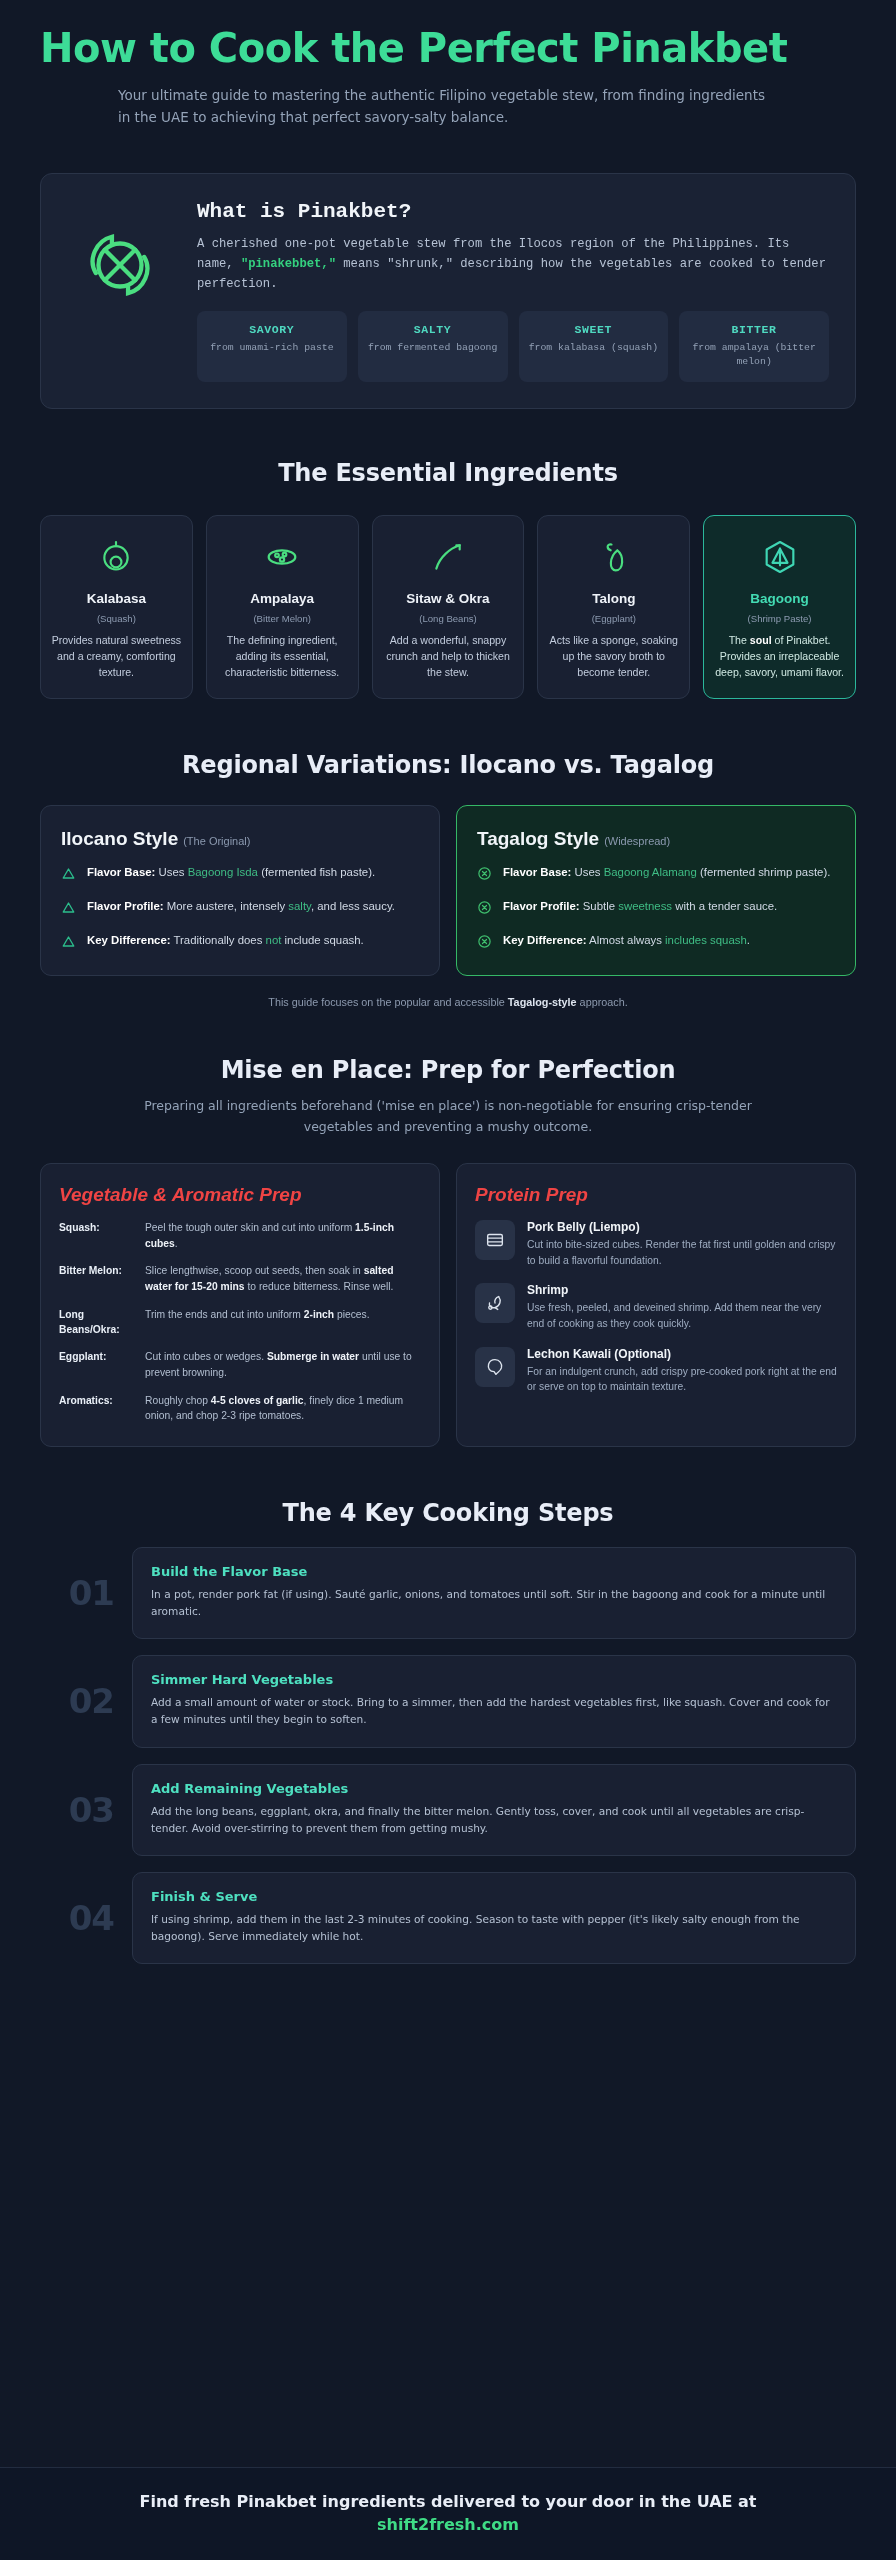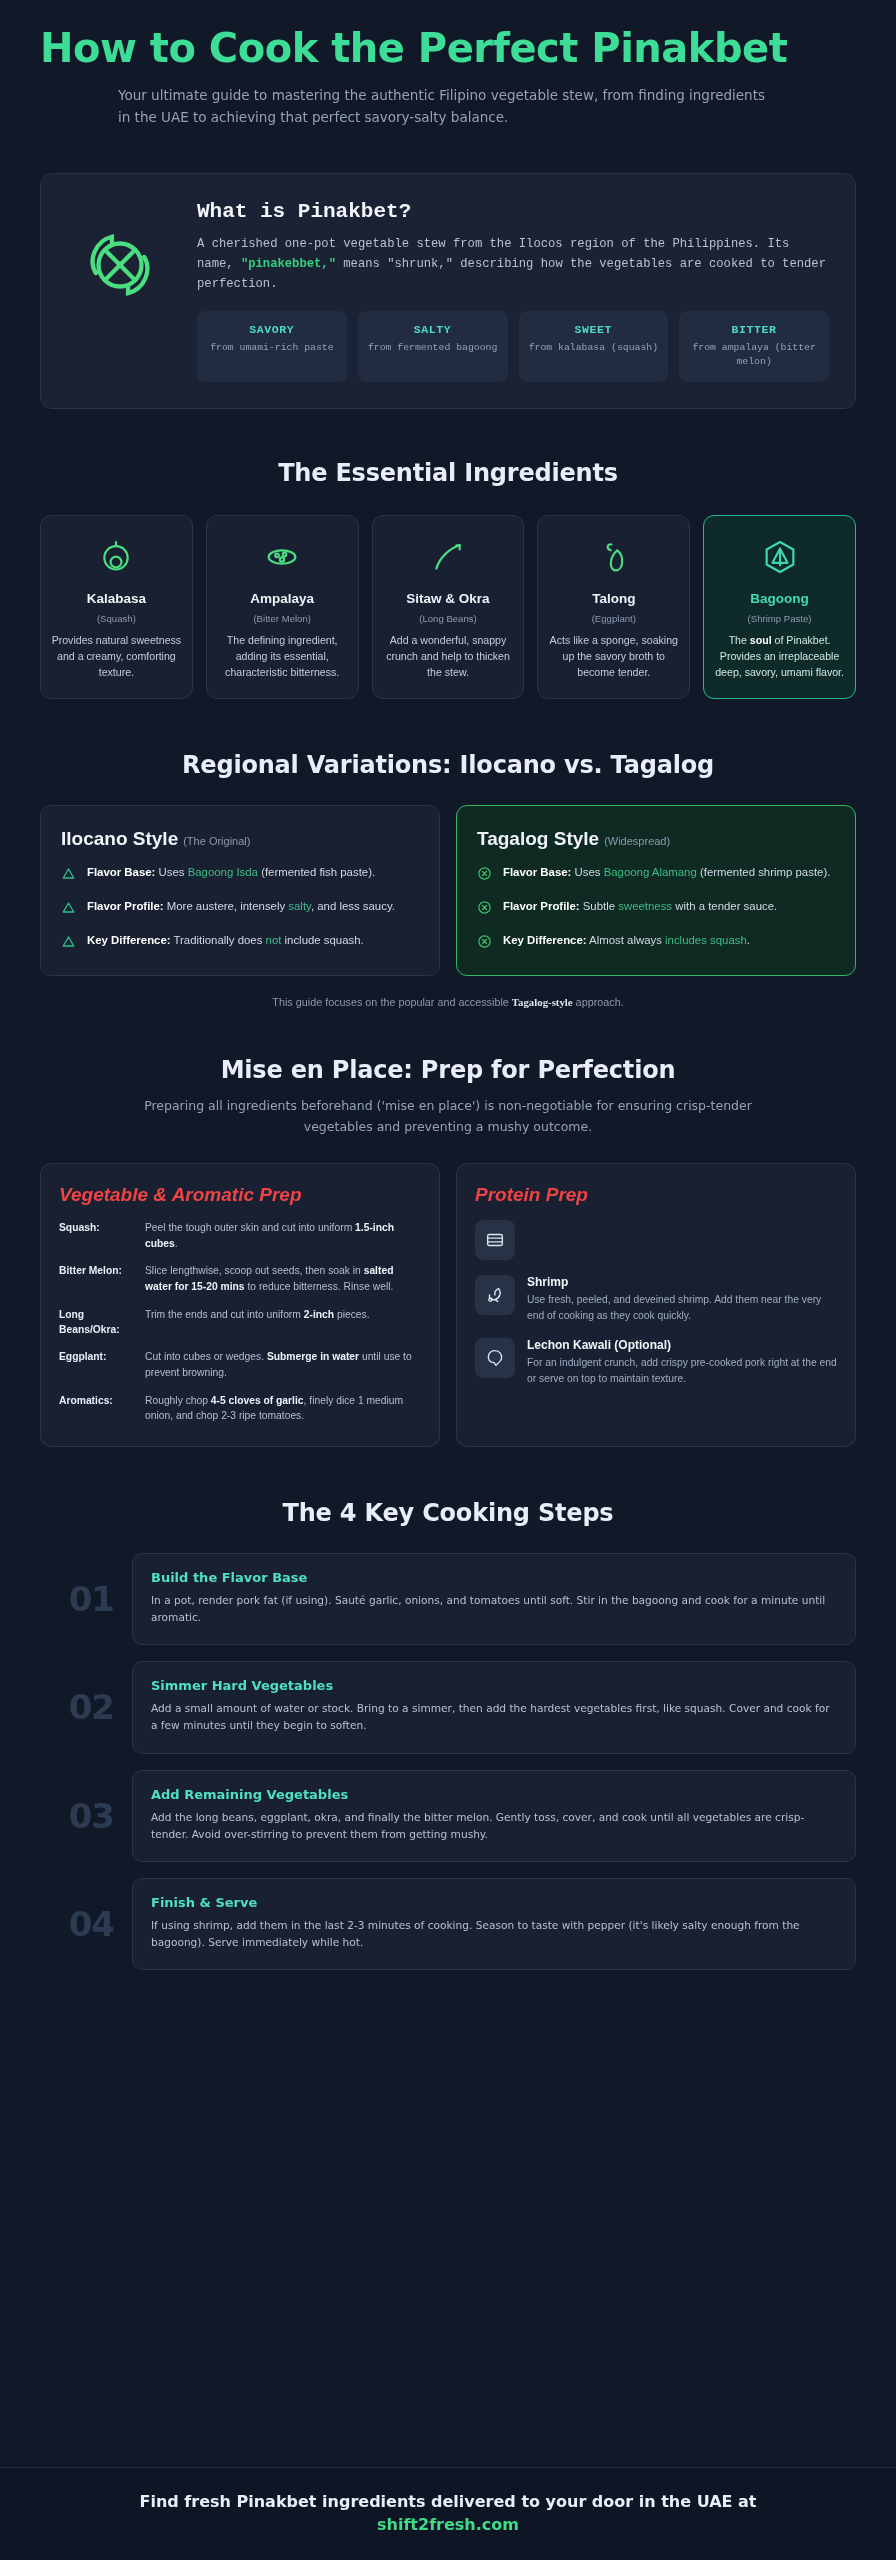--- a/index.html
+++ b/index.html
@@ -174,21 +174,21 @@
   .reg-ico { flex: 0 0 16px; padding-top: 2px; }
   .reg-txt { font-size: 11.4px; line-height: 1.55; color: #d2dae6; }
   .reg-txt b { color: #ffffff; font-weight: 700; }
   .reg-txt .hl { color: #3fbd85; }
   .reg-note {
     text-align: center;
     margin-top: 20px;
     font-size: 10.8px;
     color: #8c99ae;
   }
-  .reg-note b { color: #dde4ee; font-weight: 700; font-family: Liberation Serif, serif; }
+  .reg-note b { color: #dde4ee; font-weight: 700; }
 
   
   .mise-wrap { padding: 48px 0 0; }
   .mise-grid {
     display: grid;
     grid-template-columns: 1fr 1fr;
     gap: 16px;
     margin-top: 26px;
   }
   .mise-card {
@@ -211,21 +211,21 @@
     background: #283247;
     border-radius: 8px;
     display: flex; align-items: center; justify-content: center;
   }
   .pro-body { flex: 1; }
   .pro-t { font-size: 12px; font-weight: 700; color: #f1f5f9; margin-bottom: 3px; }
   .pro-d { font-size: 10.3px; line-height: 1.52; color: #9fadc2; }
 
   
   .steps-wrap { padding: 52px 0 0; }
-  .steps-list { margin-top: 26px; }
+  .steps-list { margin-top: 20px; }
   .step { display: flex; align-items: center; gap: 18px; margin-bottom: 16px; }
   .step:last-child { margin-bottom: 0; }
   .step-num {
     flex: 0 0 74px;
     text-align: right;
     font-size: 34px;
     font-weight: 700;
     color: #2d3b52;
     font-family: "DejaVu Sans", sans-serif;
     letter-spacing: -1px;
@@ -472,20 +472,24 @@
 
       <div class="mise-card">
         <div class="mise-h">Protein Prep</div>
         <div class="pro-row">
           <div class="pro-ico">
             <svg width="22" height="22" viewBox="0 0 24 24" fill="none" stroke="#dde4ee" stroke-width="1.5">
                 <rect x="4" y="6" width="16" height="12" rx="1.6"></rect>
                 <path d="M4 10 H20 M4 14 H20"></path>
               </svg>
           </div>
+          <div class="pro-body">
+            <div class="pro-t">Pork Belly (Liempo)</div>
+            <div class="pro-d">Cut into bite-sized cubes. Render the fat first until golden and crispy to build a flavorful foundation.</div>
+          </div>
         </div>
         <div class="pro-row">
           <div class="pro-ico">
             <svg width="22" height="22" viewBox="0 0 24 24" fill="none" stroke="#dde4ee" stroke-width="1.5" stroke-linecap="round">
                 <path d="M16 5 C19 9, 18 15, 12 17 C8 18, 5 15, 6 12"></path>
                 <path d="M16 5 C13 6, 11 9, 12 12"></path>
                 <circle cx="7" cy="17" r="1.8"></circle>
                 <path d="M12 17 L15 19"></path>
               </svg>
           </div>

